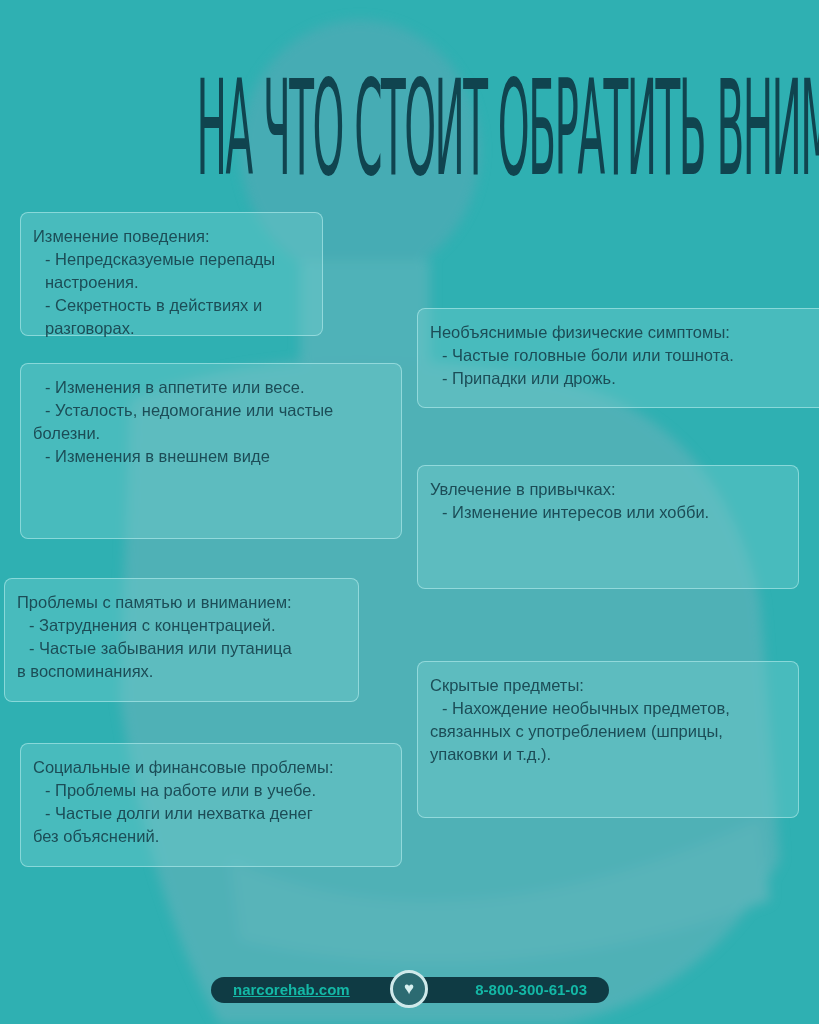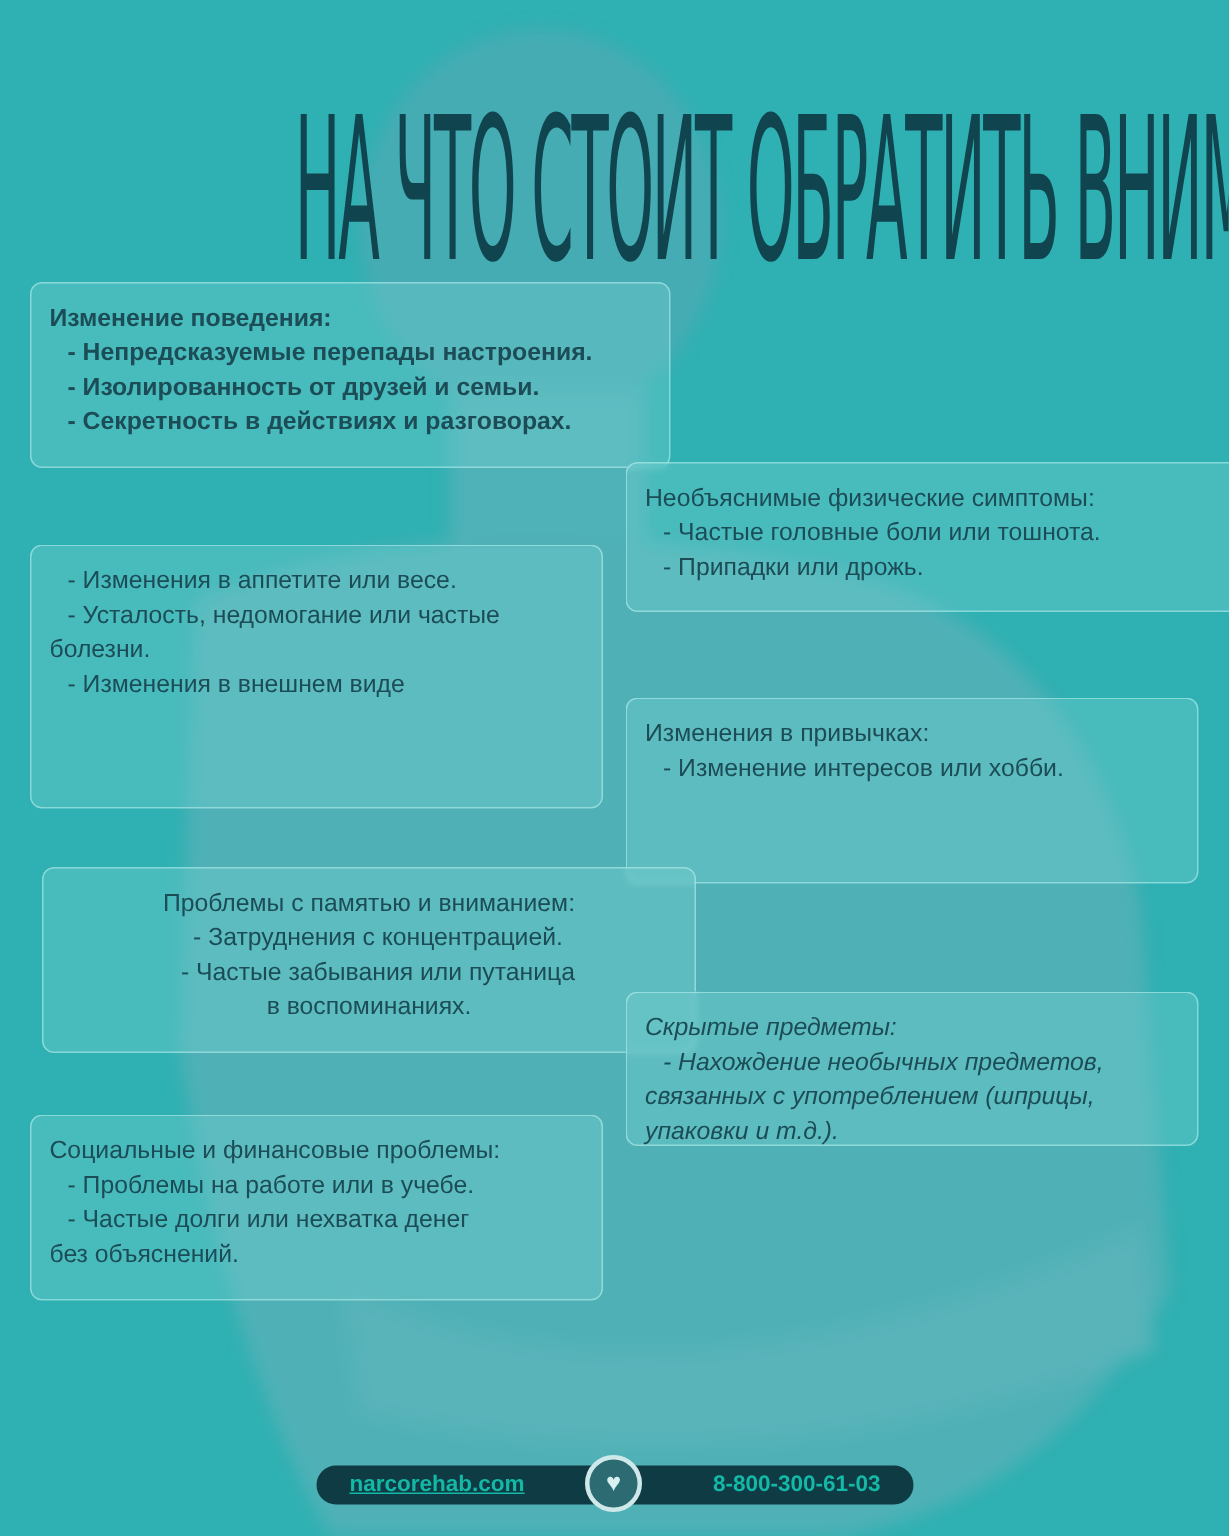--- a/index.html
+++ b/index.html
@@ -71,53 +71,52 @@
   <g filter="url(#blur)" opacity="0.55">
     <ellipse cx="360" cy="150" rx="120" ry="130" fill="#5aa9b6"></ellipse>
     <rect x="300" y="260" width="130" height="120" fill="#6bb4bd"></rect>
     <path d="M130 400 Q300 330 560 380 Q720 420 760 600 L780 860 Q700 1000 560 1024 L220 1024 Q150 900 120 700 Z" fill="#6bb2bb"></path>
     <path d="M230 860 Q450 960 760 820 L770 900 Q500 1000 240 940 Z" fill="#7ab8c0"></path>
   </g>
 </svg>
 
 <div class="title"><span>НА ЧТО СТОИТ ОБРАТИТЬ ВНИМАНИЕ?</span></div>
 
-<div class="card" style="left:20px; top:188px; width:427px; height:124px;font-weight:bold;">
+<div class="card" style="left:20px; top:212px; width:303px; height:124px;">
   <span class="heading">Изменение поведения:</span>
   <span class="item indent">- Непредсказуемые перепады настроения.</span>
-  <span class="item indent">- Изолированность от друзей и семьи.</span>
   <span class="item indent">- Секретность в действиях и разговорах.</span>
 </div>
 
 <div class="card" style="left:417px; top:308px; width:414px; height:100px;">
   <span class="heading">Необъяснимые физические симптомы:</span>
   <span class="item indent">- Частые головные боли или тошнота.</span>
   <span class="item indent">- Припадки или дрожь.</span>
 </div>
 
 <div class="card" style="left:20px; top:363px; width:382px; height:176px;">
   <span class="item indent">- Изменения в аппетите или весе.</span>
   <span class="item indent">- Усталость, недомогание или частые</span>
   <span class="item">болезни.</span>
   <span class="item indent">- Изменения в внешнем виде</span>
 </div>
 
 <div class="card" style="left:417px; top:465px; width:382px; height:124px;">
-  <span class="heading">Изменения в привычках:</span>
+  <span class="heading">Увлечение в привычках:</span>
   <span class="item indent">- Изменение интересов или хобби.</span>
 </div>
 
-<div class="card" style="left:28px; top:578px; width:436px; height:124px;text-align:center;">
+<div class="card" style="left:4px; top:578px; width:355px; height:124px;">
   <span class="heading">Проблемы с памятью и вниманием:</span>
   <span class="item indent">- Затруднения с концентрацией.</span>
   <span class="item indent">- Частые забывания или путаница</span>
   <span class="item">в воспоминаниях.</span>
 </div>
 
-<div class="card" style="left:417px; top:661px; width:382px; height:103px;font-style:italic;">
+<div class="card" style="left:417px; top:661px; width:382px; height:157px;">
   <span class="heading">Скрытые предметы:</span>
   <span class="item indent">- Нахождение необычных предметов,</span>
   <span class="item">связанных с употреблением (шприцы,</span>
   <span class="item">упаковки и т.д.).</span>
 </div>
 
 <div class="card" style="left:20px; top:743px; width:382px; height:124px;">
   <span class="heading">Социальные и финансовые проблемы:</span>
   <span class="item indent">- Проблемы на работе или в учебе.</span>
   <span class="item indent">- Частые долги или нехватка денег</span>

